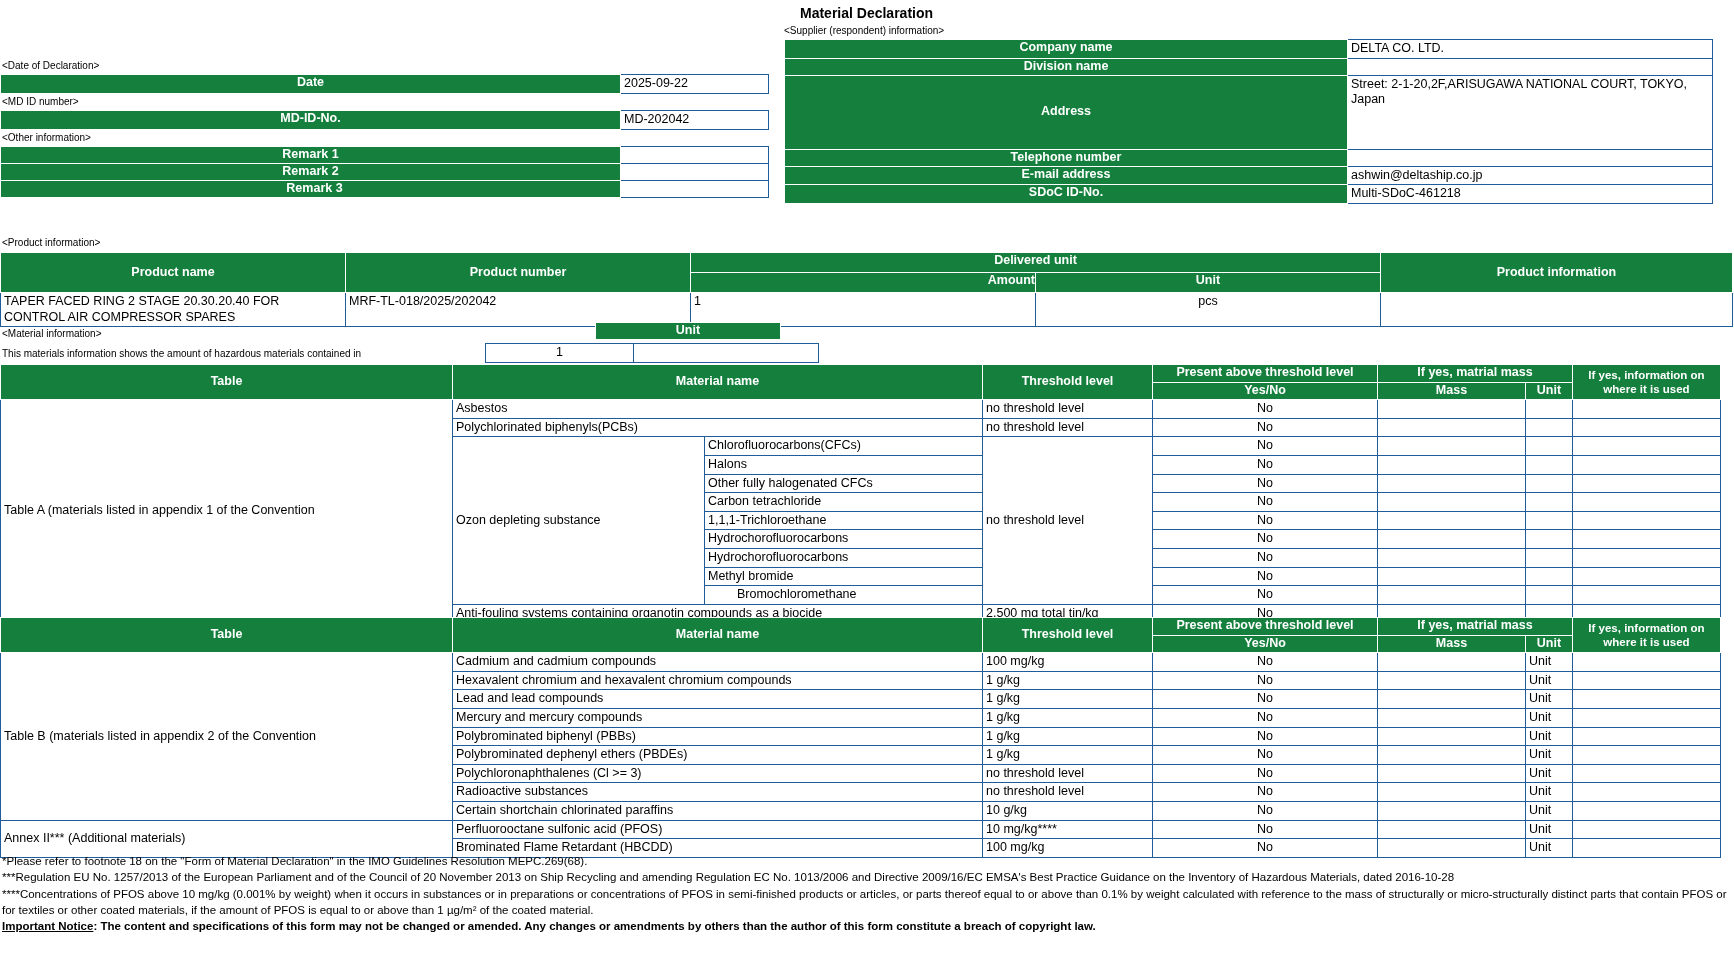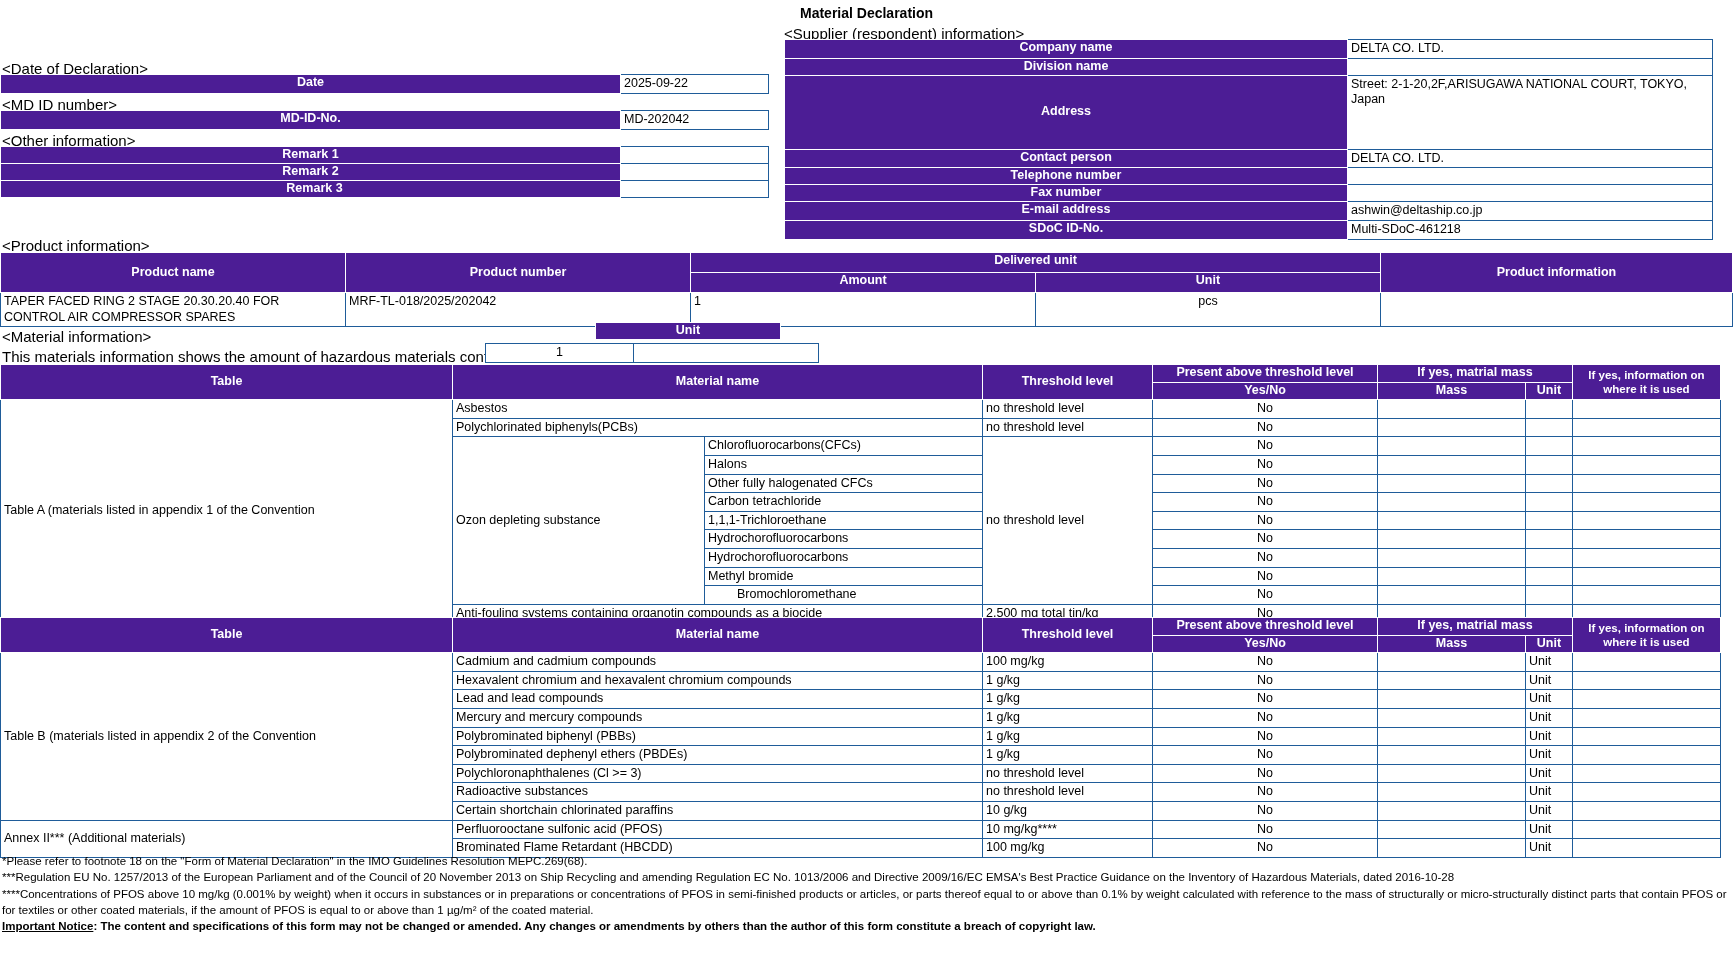--- a/index.html
+++ b/index.html
@@ -16,37 +16,37 @@
     font-size: 12.5px;
     color: #000;
   }
   .page { position: relative; width: 1734px; height: 957px; }
 
   
   table { border-collapse: collapse; }
   td, th { padding: 0; font-weight: normal; vertical-align: top; }
 
   .hdr {
-    background: #4c1d95;
+    background: #15803d;
     color: #ffffff;
     font-weight: bold;
     text-align: center;
     border: 1px solid #ffffff;
     font-size: 12.5px;
     line-height: 1.25;
   }
   .cell {
     background: #ffffff;
     border: 1px solid #1f5c99;
     padding: 1px 3px;
     font-size: 12.5px;
     line-height: 1.25;
   }
   .section-label {
-    font-size: 15px;
+    font-size: 10px;
     line-height: 1.2;
     white-space: nowrap;
   }
 
   #md-title {
     position: absolute; left: 800px; top: 5px;
     font-weight: bold; font-size: 14px;
   }
 
   
@@ -127,29 +127,21 @@
     </tr>
     <tr>
       <td class="hdr" style="width:563px;height:17px;">Division name</td>
       <td class="cell" style="width:365px;height:17px;"></td>
     </tr>
     <tr>
       <td class="hdr" style="width:563px;height:74px;vertical-align:middle;">Address</td>
       <td class="cell" style="width:365px;height:74px;vertical-align:top;">Street: 2-1-20,2F,ARISUGAWA NATIONAL COURT, TOKYO, Japan</td>
     </tr>
     <tr>
-      <td class="hdr" style="width:563px;height:17px;">Contact person</td>
-      <td class="cell" style="width:365px;height:17px;">DELTA CO. LTD.</td>
-    </tr>
-    <tr>
       <td class="hdr" style="width:563px;height:17px;">Telephone number</td>
-      <td class="cell" style="width:365px;height:17px;"></td>
-    </tr>
-    <tr>
-      <td class="hdr" style="width:563px;height:17px;">Fax number</td>
       <td class="cell" style="width:365px;height:17px;"></td>
     </tr>
     <tr>
       <td class="hdr" style="width:563px;height:17px;">E-mail address</td>
       <td class="cell" style="width:365px;height:17px;">ashwin@deltaship.co.jp</td>
     </tr>
     <tr>
       <td class="hdr" style="width:563px;height:17px;">SDoC ID-No.</td>
       <td class="cell" style="width:365px;height:17px;">Multi-SDoC-461218</td>
     </tr>
@@ -159,21 +151,21 @@
   <div class="section-label" id="prod-label">&lt;Product information&gt;</div>
   <table id="prod">
     <tbody>
         <tr>
       <td class="hdr" rowspan="2" style="width:345px;height:40px;vertical-align:middle;">Product name</td>
       <td class="hdr" rowspan="2" style="width:345px;vertical-align:middle;">Product number</td>
       <td class="hdr" colspan="2" style="width:690px;height:20px;">Delivered unit</td>
       <td class="hdr" rowspan="2" style="width:352px;vertical-align:middle;">Product information</td>
     </tr>
     <tr>
-      <td class="hdr" style="width:345px;height:20px;">Amount</td>
+      <td class="hdr" style="width:345px;height:20px;text-align:right;">Amount</td>
       <td class="hdr" style="width:345px;height:20px;">Unit</td>
     </tr>
     <tr>
       <td class="cell" style="width:345px;height:33px;">TAPER FACED RING 2 STAGE 20.30.20.40 FOR CONTROL AIR COMPRESSOR SPARES</td>
       <td class="cell" style="width:345px;">MRF-TL-018/2025/202042</td>
       <td class="cell" style="width:345px;">1</td>
       <td class="cell" style="width:345px;text-align:center;">pcs</td>
       <td class="cell" style="width:352px;"></td>
     </tr>
   </tbody>

